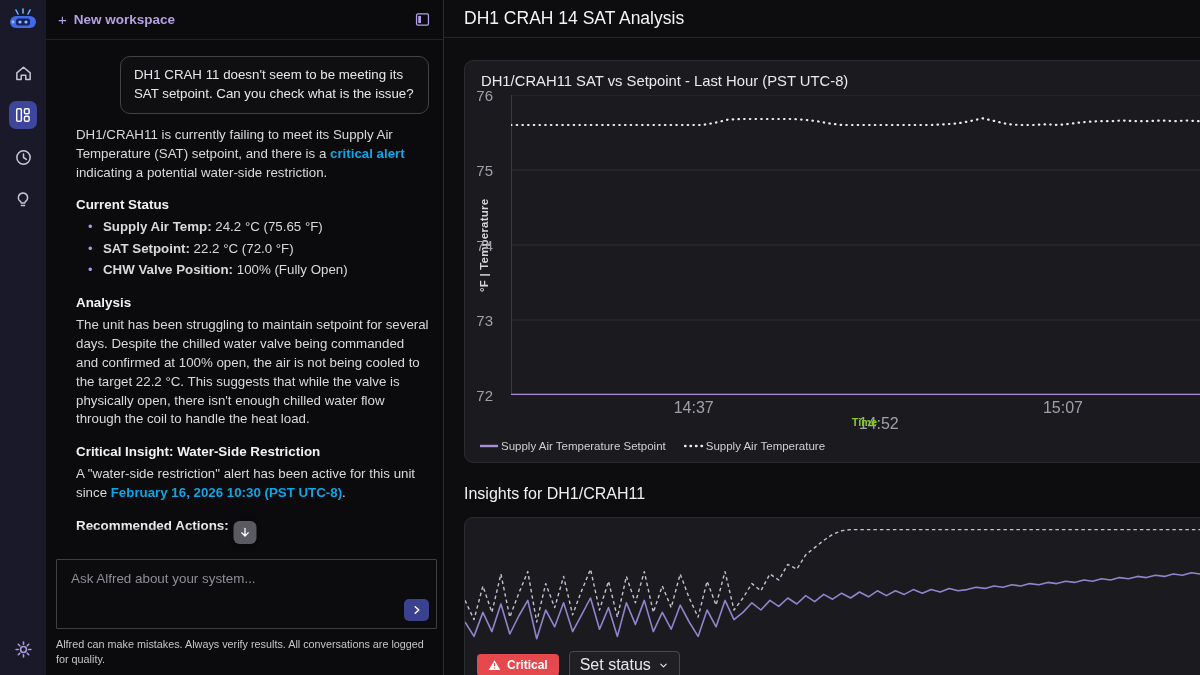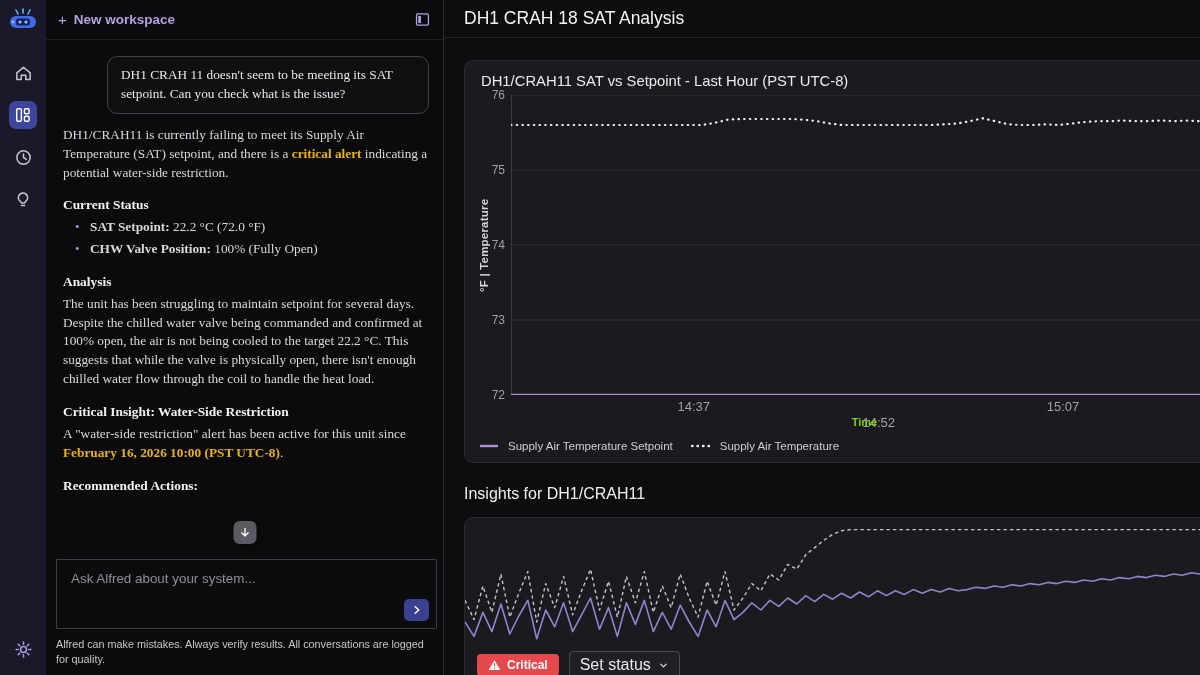--- a/index.html
+++ b/index.html
@@ -34,30 +34,30 @@
   .chat-header {
     height:40px; flex:0 0 40px; display:flex; align-items:center;
     padding:0 12px; border-bottom:1px solid #222227;
   }
   .new-ws { display:flex; align-items:center; gap:7px; color:#b4a0e5;
     font-size:13.5px; font-weight:700; cursor:pointer; }
   .new-ws .plus { font-size:15px; font-weight:400; }
   .panel-toggle { margin-left:auto; color:#b4a0e5; cursor:pointer; display:flex; }
   .messages {
     flex:1 1 auto; overflow:hidden; position:relative;
-    padding:14px 14px 0 17px; font-size:13.3px; line-height:1.42;font-family:Liberation Serif, serif;
+    padding:14px 14px 0 30px; font-size:13.3px; line-height:1.42;
   }
   .user-bubble {
     margin:2px 0 12px 44px; padding:9px 13px;
     border:1px solid #414148; border-radius:10px; background:#0f0f12;
     color:#e8e6ea;
   }
   .msg-h { font-weight:700; font-size:13.4px; color:#f2f2f4; margin:13px 0 4px; }
   .msg-p { color:#d9d9dd; margin:4px 0; }
-  .msg-p b, .msg li b { color:#eab308; }
+  .msg-p b, .msg li b { color:#0ea5e9; }
   .messages ul, .messages ol { list-style:none; margin:3px 0 6px; padding-left:27px; }
   .messages li { position:relative; margin:2.5px 0; }
   .messages ul li::before {
     content:"•"; position:absolute; left:-15px; top:0; color:#a79ae0; font-size:13px;
   }
   .fade-overlay {
     position:absolute; left:0; right:0; bottom:0; height:26px;
     background:linear-gradient(to bottom, rgba(11,11,13,0), #0b0b0d 88%);
     pointer-events:none;
   }
@@ -97,41 +97,41 @@
   .card-title { padding:12px 16px 6px; font-size:14.8px; color:#eaeaec; }
   .plot-row { position:relative; padding-left:46px; height:300px; }
   .y-title {
     position:absolute; left:13px; top:0; height:300px;
     writing-mode:vertical-rl; transform:rotate(180deg);
     display:flex; align-items:center; justify-content:center;
     font-size:11.5px; font-weight:700; color:#d6d6da; letter-spacing:.2px;
   }
   .ylabels { position:absolute; left:0; top:0; width:44px; height:300px; }
   .ylabels span {
-    position:absolute; right:4px; font-size:12px; color:#a0a0a8;
+    position:absolute; right:16px; font-size:15px; color:#a0a0a8;
     transform:translateY(-50%);
   }
   #sat-plot { position:relative; height:300px; width:752px; }
   .xlabels { position:relative; height:21px; margin-left:46px; width:752px; }
   .xlabels span {
     position:absolute; top:4px; transform:translateX(-50%);
-    font-size:13px; color:#a0a0a8;
+    font-size:16px; color:#a0a0a8;
   }
   .x-title {
     position:relative; margin-left:46px; width:752px; height:18px;
   }
   .x-title span {
     position:absolute; left:47%; transform:translateX(-50%);
     font-size:11px; font-weight:700; color:#84cc16;
   }
   .legend {
     display:flex; align-items:center; gap:18px; padding:6px 0 10px 14px;
     font-size:11.5px; color:#cfcfd4;
   }
-  .legend .item { display:flex; align-items:center; gap:9px; }
+  .legend .item { display:flex; align-items:center; gap:2px; }
   .insights-title { margin:22px 0 14px; font-size:16px; font-weight:500; color:#f0f0f2; }
   .insights-card { height:185px; overflow:hidden; }
   #insights-plot { height:126px; width:798px; margin-top:2px; }
   .badge-row { display:flex; align-items:center; gap:10px; padding:5px 12px; }
   .badge-critical {
     display:flex; align-items:center; gap:6px; background:#e5484d; color:#fff;
     font-size:12px; font-weight:700; border-radius:4px; padding:4px 11px; cursor:pointer;
   }
   .set-status {
     display:flex; align-items:center; gap:7px; background:#202024; color:#e9e9ec;
@@ -209,27 +209,28 @@
       </svg>
     </div>
   </div>
 
   <div class="messages">
     <div class="user-bubble">DH1 CRAH 11 doesn't seem to be meeting its SAT setpoint. Can you check what is the issue?</div>
     <div id="assistant-blocks">
         <div class="msg-p"><span>DH1/CRAH11 is currently failing to meet its Supply Air Temperature (SAT) setpoint, and there is a </span><b>critical alert</b><span> indicating a potential water-side restriction.</span></div>
         <div class="msg-h">Current Status</div>
         <ul>
+          <li><b>Supply Air Temp:</b><span> 24.2 °C (75.65 °F)</span></li>
           <li><b>SAT Setpoint:</b><span> 22.2 °C (72.0 °F)</span></li>
           <li><b>CHW Valve Position:</b><span> 100% (Fully Open)</span></li>
         </ul>
         <div class="msg-h">Analysis</div>
         <div class="msg-p"><span>The unit has been struggling to maintain setpoint for several days. Despite the chilled water valve being commanded and confirmed at 100% open, the air is not being cooled to the target 22.2 °C. This suggests that while the valve is physically open, there isn't enough chilled water flow through the coil to handle the heat load.</span></div>
         <div class="msg-h">Critical Insight: Water-Side Restriction</div>
-        <div class="msg-p"><span>A "water-side restriction" alert has been active for this unit since </span><b>February 16, 2026 10:00 (PST UTC-8)</b><span>.</span></div>
+        <div class="msg-p"><span>A "water-side restriction" alert has been active for this unit since </span><b>February 16, 2026 10:30 (PST UTC-8)</b><span>.</span></div>
         <div class="msg-h">Recommended Actions:</div>
       </div>
     <div class="fade-overlay"></div>
     <div class="scroll-down">
       <svg width="13" height="13" viewBox="0 0 20 20" fill="none" stroke="currentColor" stroke-width="2" stroke-linecap="round" stroke-linejoin="round">
         <path d="M10 3.5 V15 M5 10.5 L10 15.5 L15 10.5"></path>
       </svg>
     </div>
   </div>
 
@@ -239,21 +240,21 @@
       <svg width="12" height="12" viewBox="0 0 20 20" fill="none" stroke="currentColor" stroke-width="2.4" stroke-linecap="round" stroke-linejoin="round">
         <path d="M7 4.5 L13 10 L7 15.5"></path>
       </svg>
     </div>
   </div>
   <div class="disclaimer">Alfred can make mistakes. Always verify results. All conversations are logged for quality.</div>
 </section>
 
 <main class="main">
   <div class="main-header">
-    <div class="main-title">DH1 CRAH 18 SAT Analysis</div>
+    <div class="main-title">DH1 CRAH 14 SAT Analysis</div>
   </div>
 
   <div class="main-content">
 
     <div class="card">
       <div class="card-title">DH1/CRAH11 SAT vs Setpoint - Last Hour (PST UTC-8)</div>
       <div class="plot-row">
         <div class="y-title">°F | Temperature</div>
         <div class="ylabels" id="sat-ylabels">
             <span style="top: 0px;">76</span>

